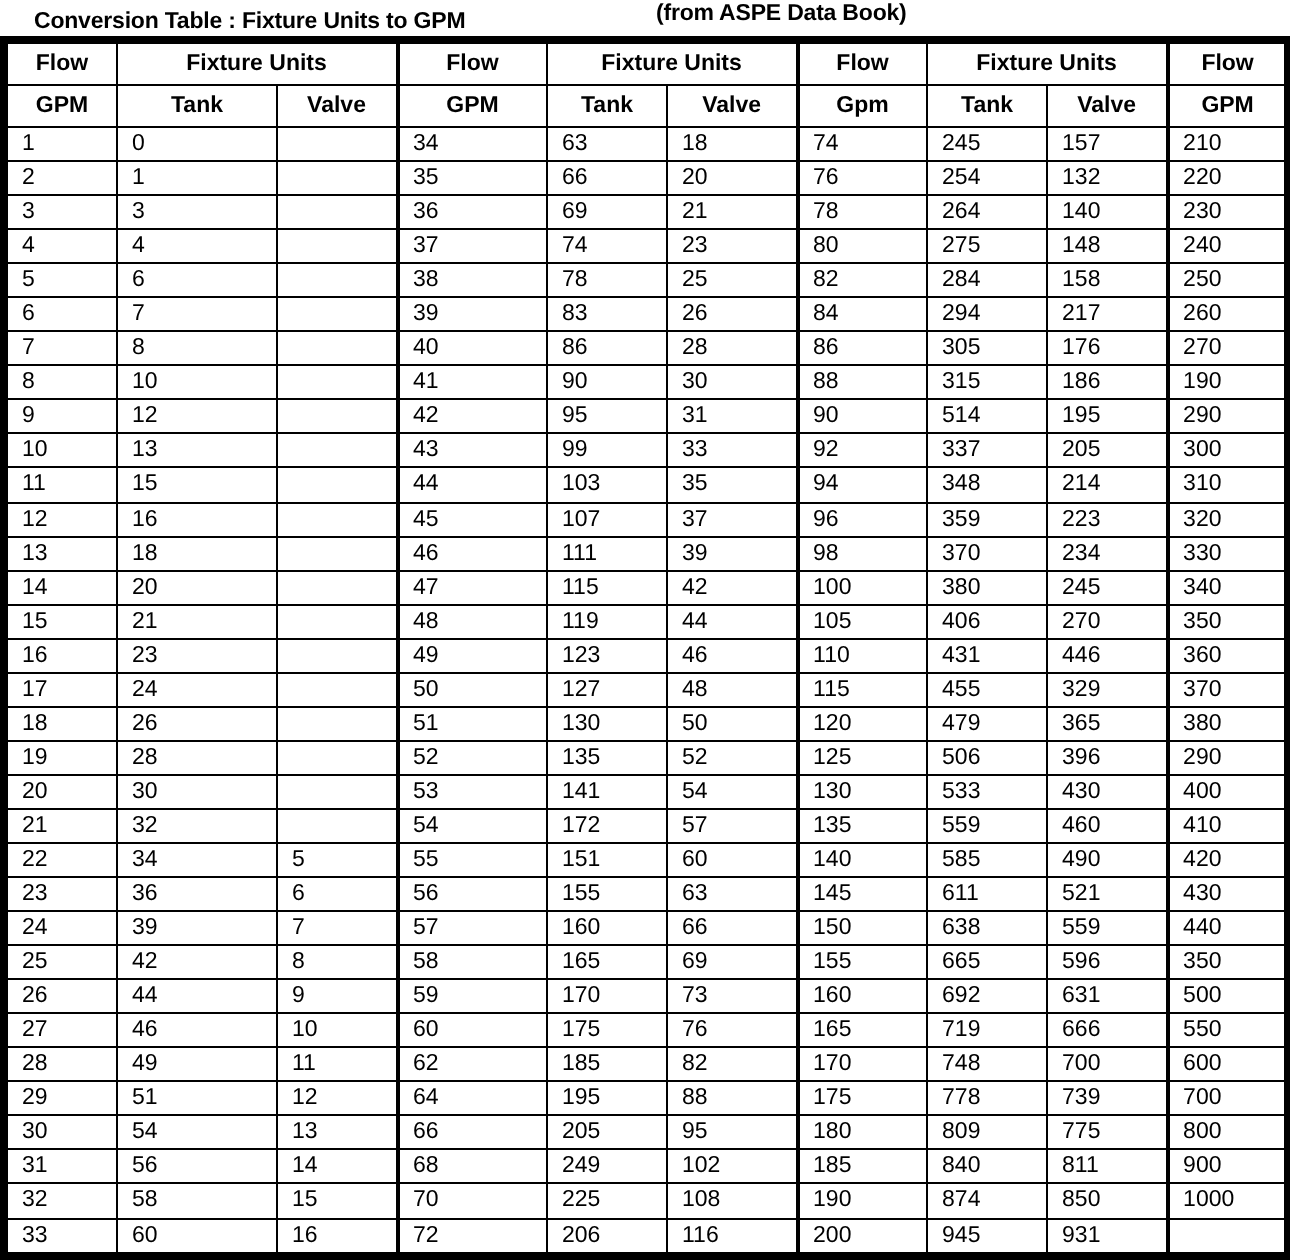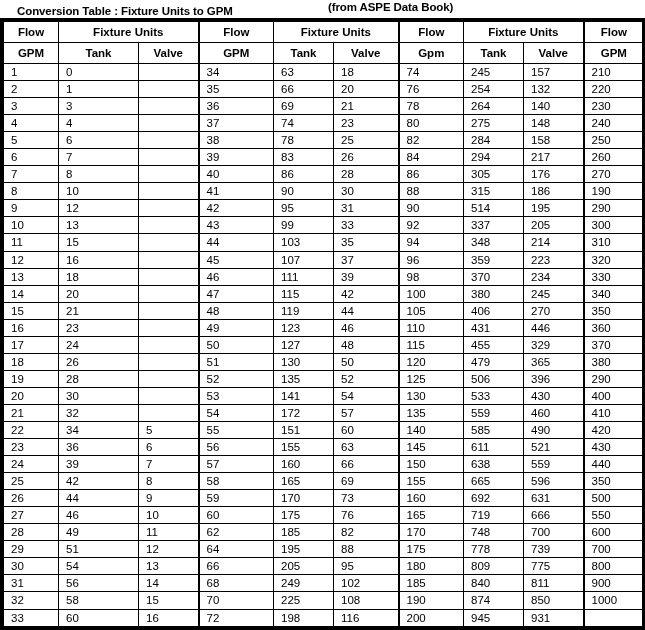--- a/index.html
+++ b/index.html
@@ -562,21 +562,21 @@
             <td>874</td>
             <td>850</td>
             <td class="gsep-l">1000</td>
             <td>8300</td>
           </tr>
           <tr>
             <td>33</td>
             <td>60</td>
             <td>16</td>
             <td class="gsep-l">72</td>
-            <td>198</td>
+            <td>206</td>
             <td>116</td>
             <td class="gsep-l">200</td>
             <td>945</td>
             <td>931</td>
             <td class="gsep-l"></td>
             <td></td>
           </tr>
         </tbody>
     </table>
   </div>

